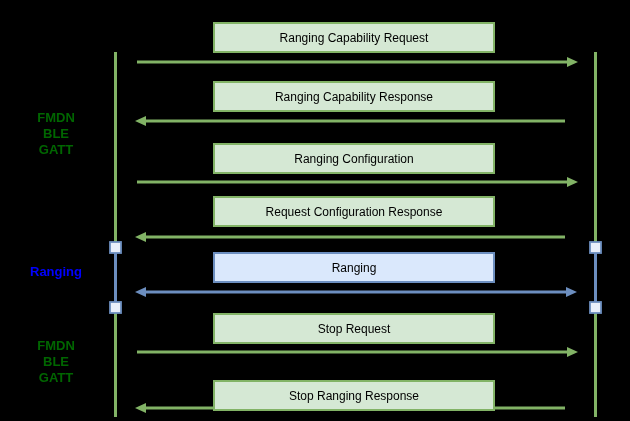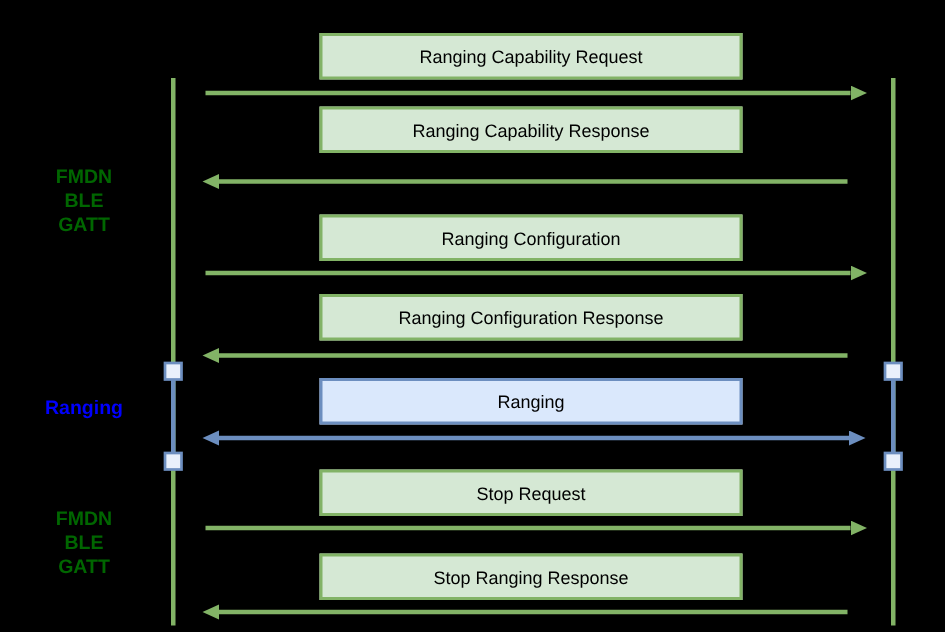--- a/index.html
+++ b/index.html
@@ -116,20 +116,20 @@
     <div>Ranging</div>
   </div>
 
   <div class="phase-label green" style="top:338px">
     <div>FMDN</div>
     <div>BLE</div>
     <div>GATT</div>
   </div>
 
   <div class="msg-box green" style="top:22px">Ranging Capability Request</div>
-  <div class="msg-box green" style="top:71px">Ranging Capability Response</div>
+  <div class="msg-box green" style="top:81px">Ranging Capability Response</div>
   <div class="msg-box green" style="top:143px">Ranging Configuration</div>
-  <div class="msg-box green" style="top:196px">Ranging Configuration Response</div>
+  <div class="msg-box green" style="top:196px">Request Configuration Response</div>
   <div class="msg-box blue" style="top:252px">Ranging</div>
   <div class="msg-box green" style="top:313px">Stop Request</div>
-  <div class="msg-box green" style="top:369px">Stop Ranging Response</div>
+  <div class="msg-box green" style="top:380px">Stop Ranging Response</div>
 
 </div>
 
 </body></html>

